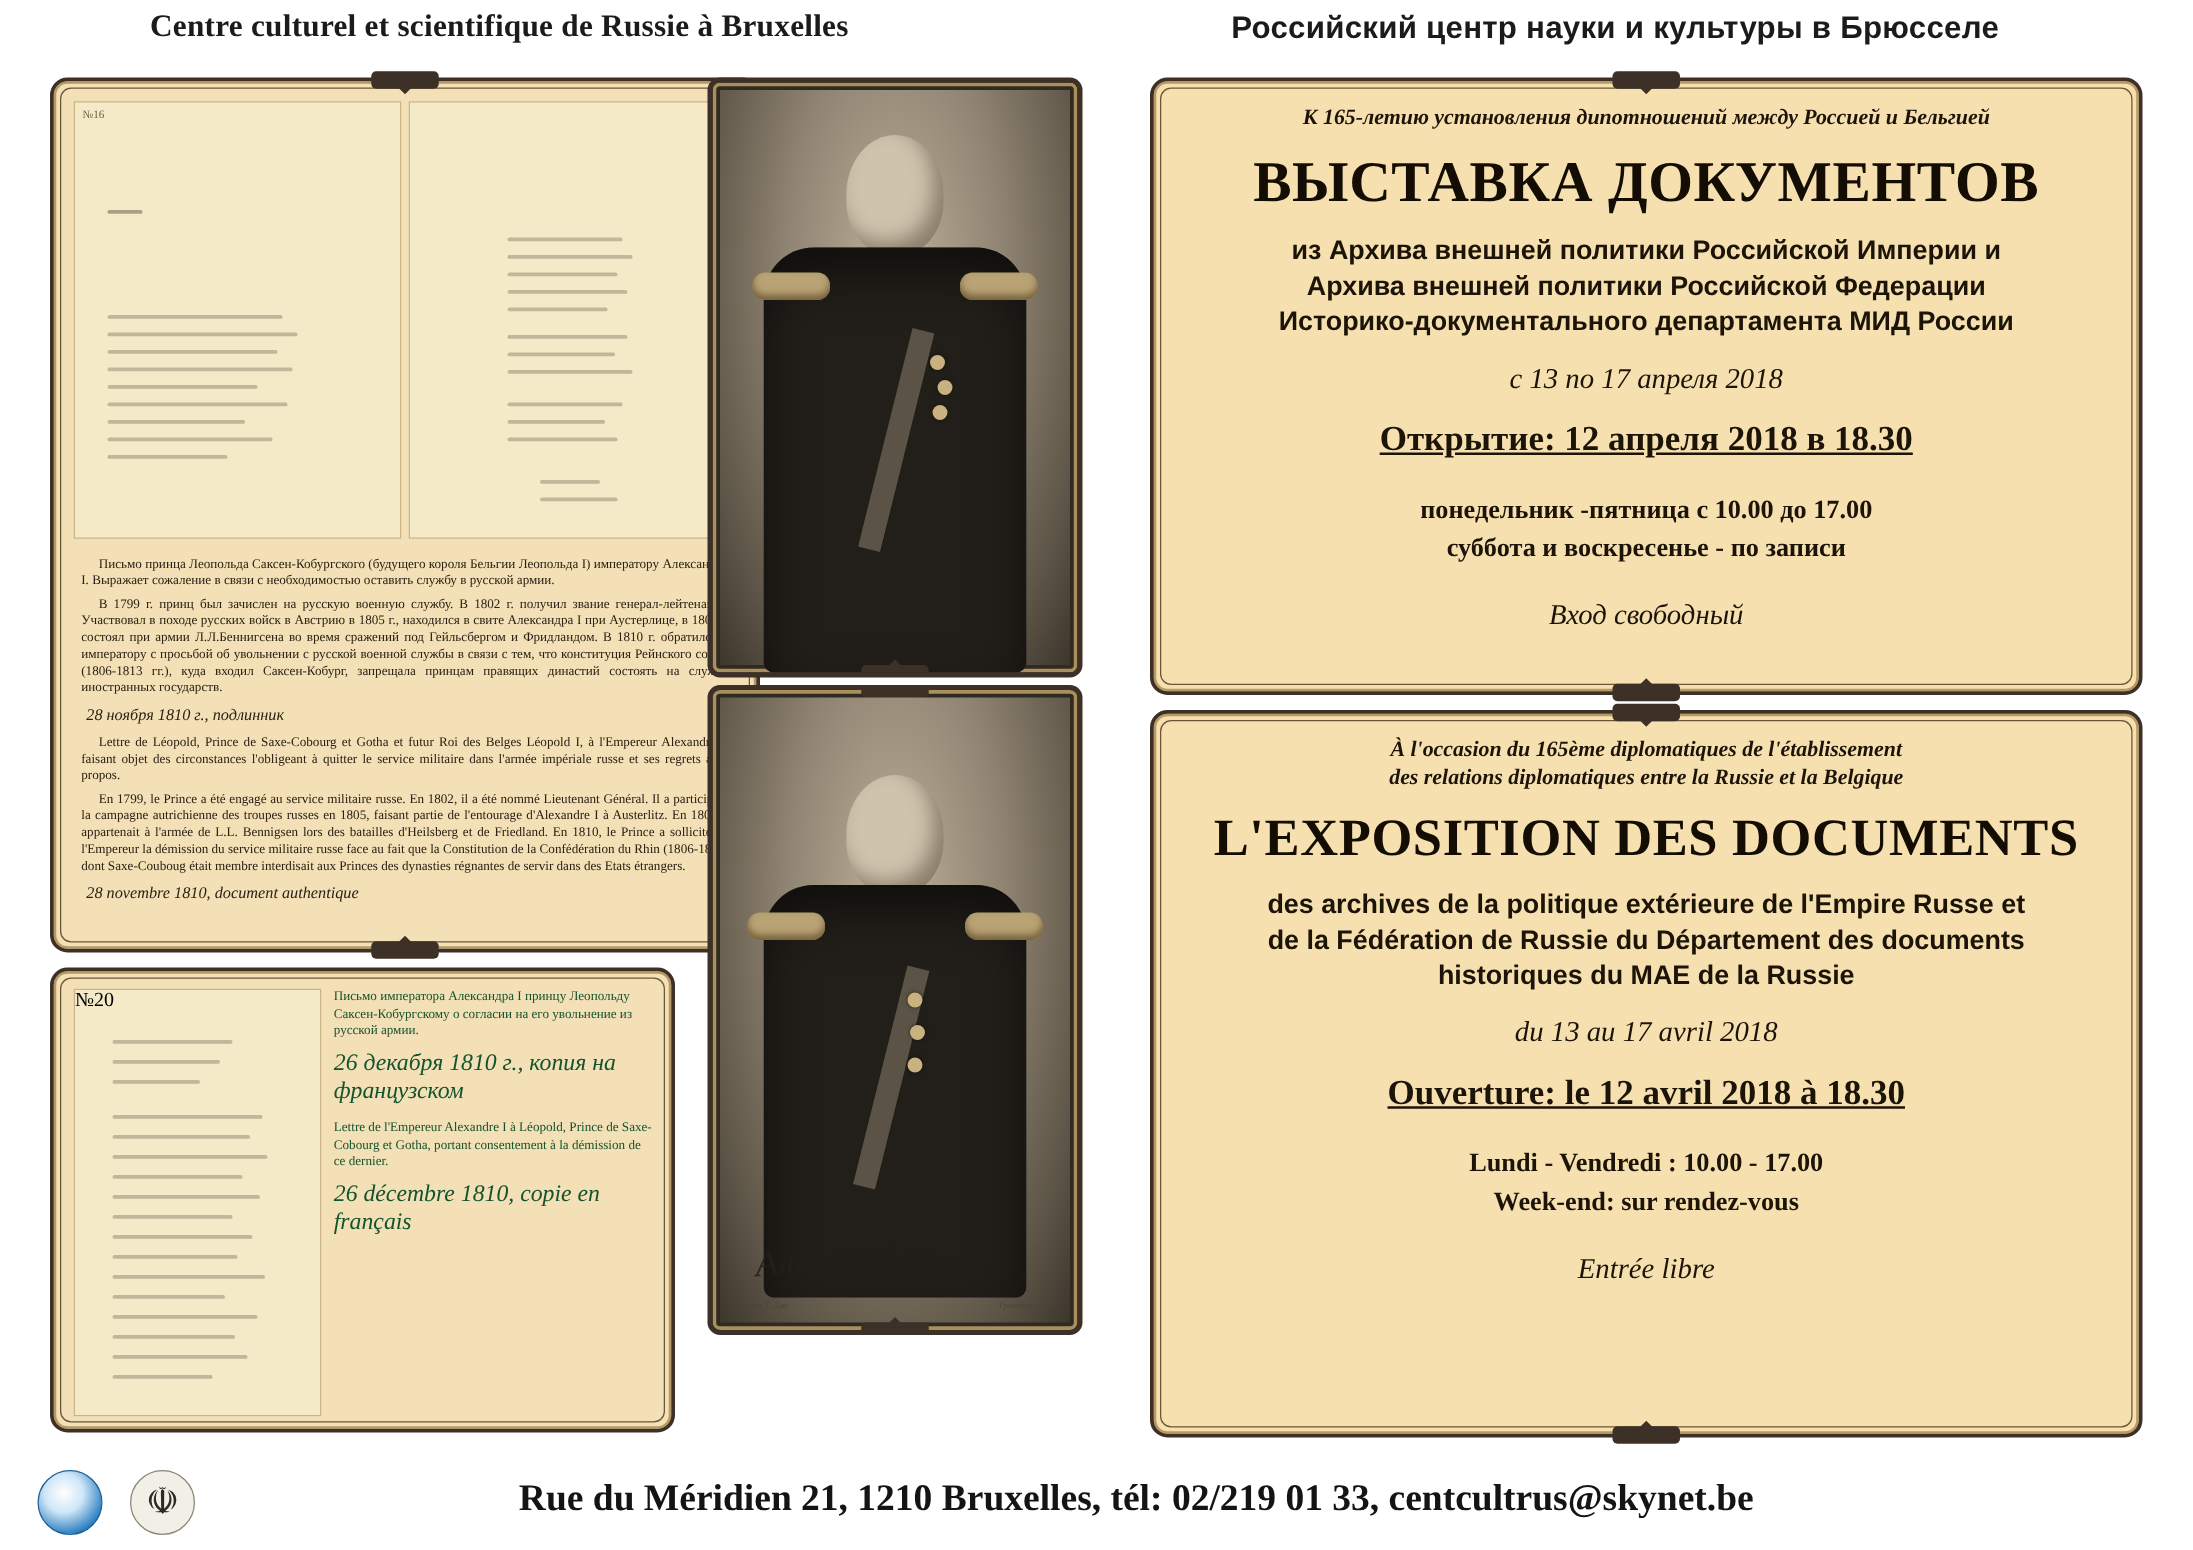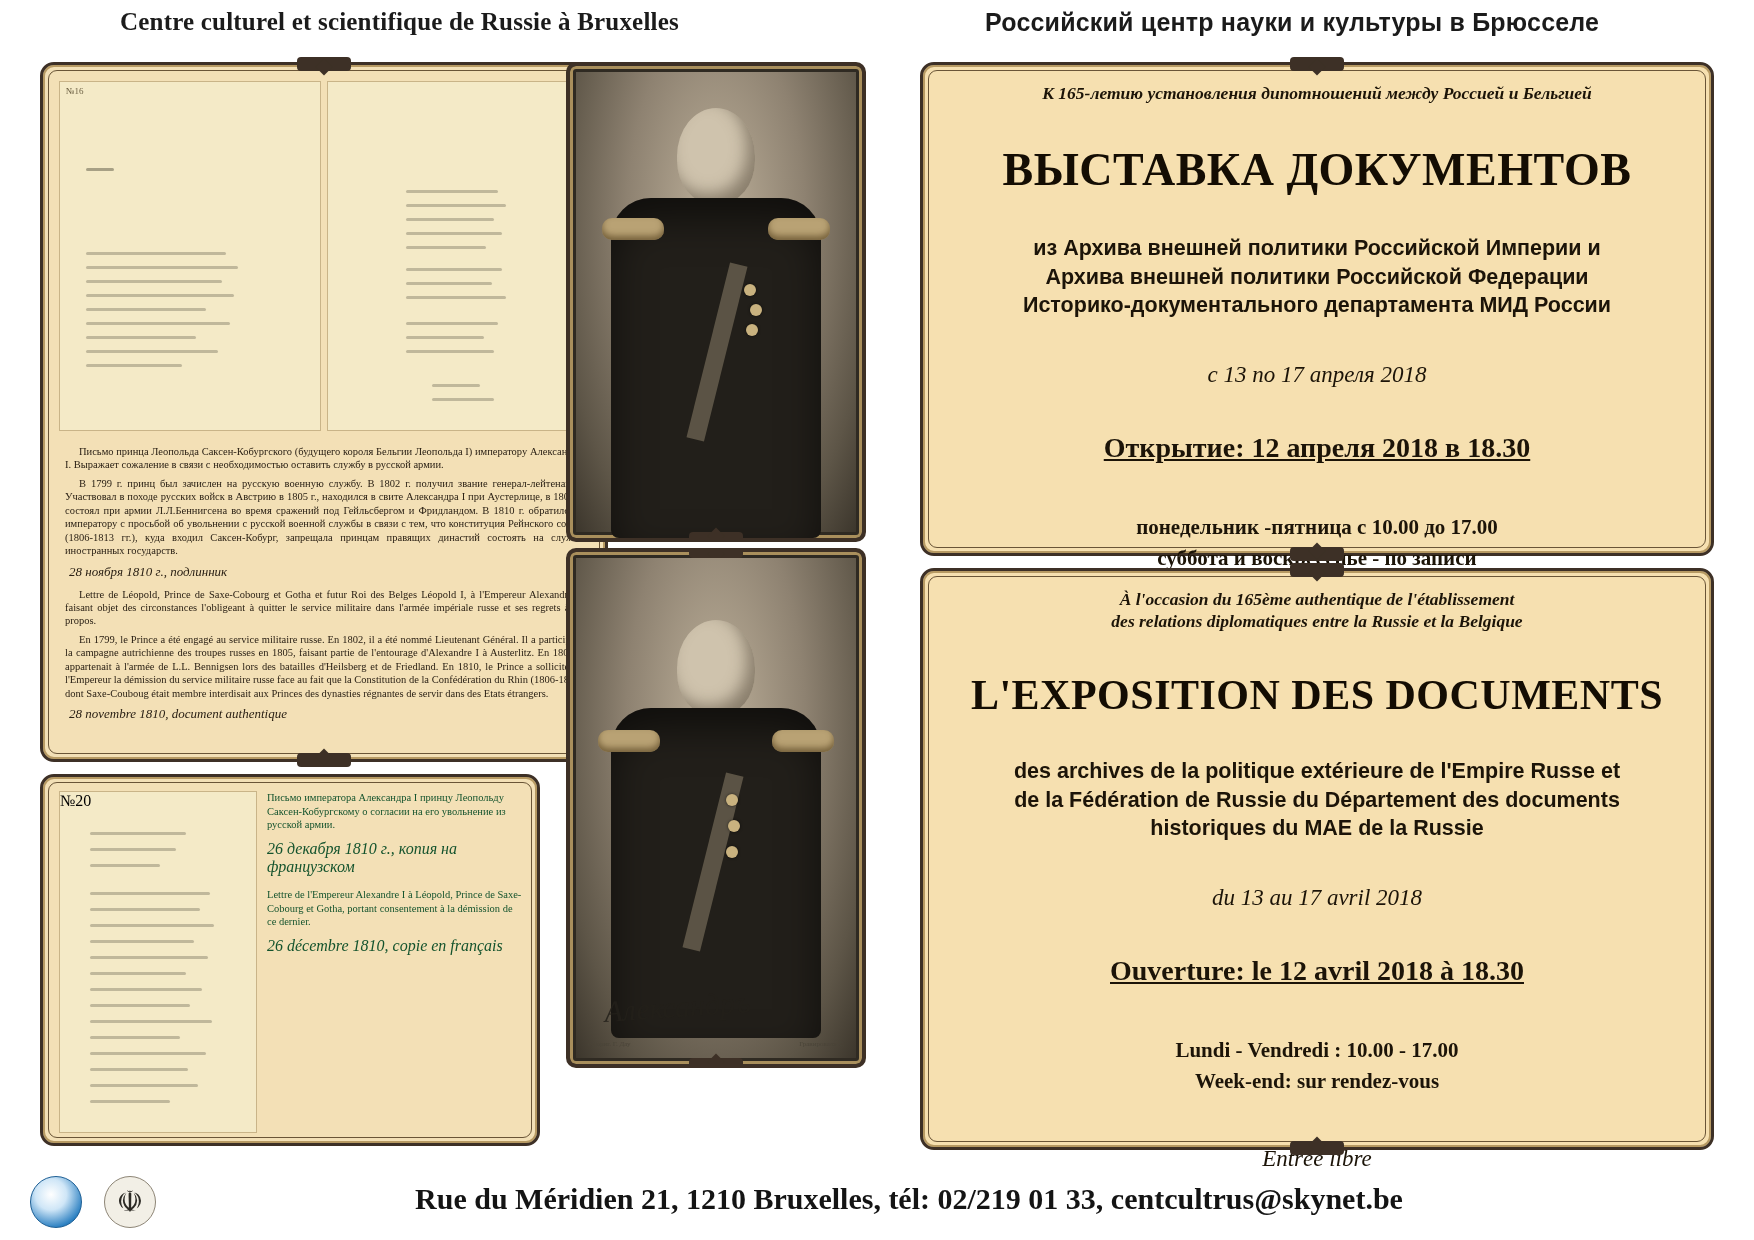--- a/index.html
+++ b/index.html
@@ -201,21 +201,21 @@
     top: 14px;
     width: 256px;
     color: #14532d;
   }
   .doc2-right p {
     margin: 0 0 4px 0;
     font-size: 10.5px;
     line-height: 1.3;
   }
   .doc2-right .sign {
-    font-size: 16px;
+    font-size: 19px;
     font-style: italic;
     margin: 8px 0 12px 0;
   }
 
   
   .portrait-frame {
     position: absolute;
     box-sizing: border-box;
     border: 4px solid #3d3026;
     border-radius: 10px;
@@ -320,21 +320,20 @@
     background: #f6e0b0;
     text-align: center;
   }
   .tp-inner {
     position: absolute;
     top: 18px; left: 26px; right: 26px; bottom: 14px;
     display: flex;
     flex-direction: column;
     align-items: center;
     color: #1c1408;
-    gap: 24px;
   }
   .kicker {
     font-size: 17.5px;
     font-style: italic;
     font-weight: bold;
     font-family: "Liberation Serif", serif;
     margin-bottom: 4px;
     line-height: 1.25;
   }
   .big-title {
@@ -562,21 +561,21 @@
         </div>
         <div class="free">Вход свободный</div>
       </div>
       <div class="ornament-bottom"></div>
     </div>
 
     <div class="frame" id="text-panel-bottom">
       <div class="ornament-top"></div>
       <div class="tp-inner">
         <div class="kicker">
-          <div>À l'occasion du 165ème authentique de l'établissement</div>
+          <div>À l'occasion du 165ème diplomatiques de l'établissement</div>
           <div>des relations diplomatiques entre la Russie et la Belgique</div>
         </div>
         <div class="big-title fr">L'EXPOSITION DES DOCUMENTS</div>
         <div class="subline">
           <div>des archives de la politique extérieure de l'Empire Russe et</div>
           <div>de la Fédération de Russie du Département des documents</div>
           <div>historiques du MAE de la Russie</div>
         </div>
         <div class="dates">du 13 au 17 avril 2018</div>
         <div class="opening">Ouverture: le 12 avril 2018 à 18.30</div>

